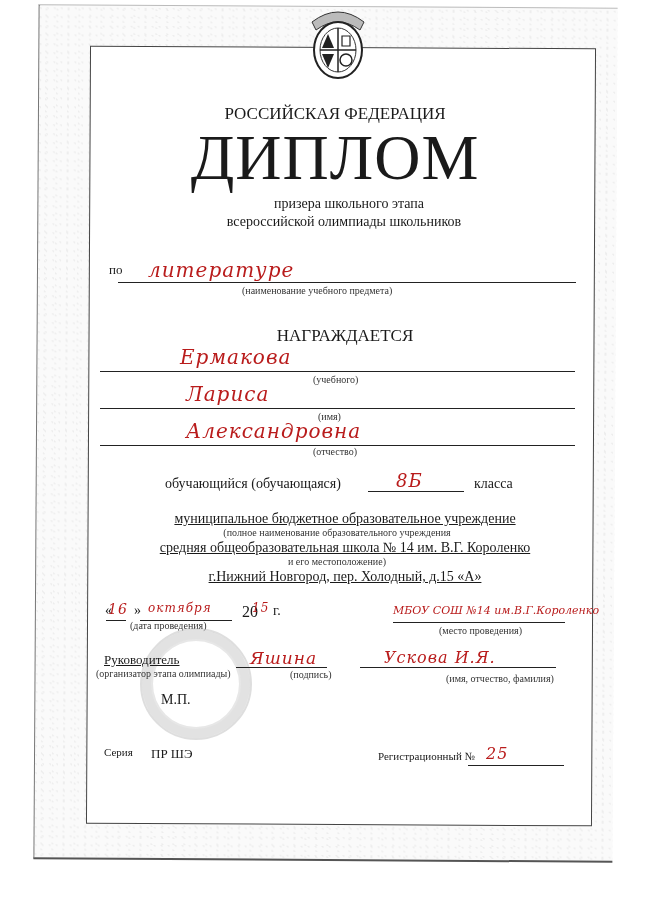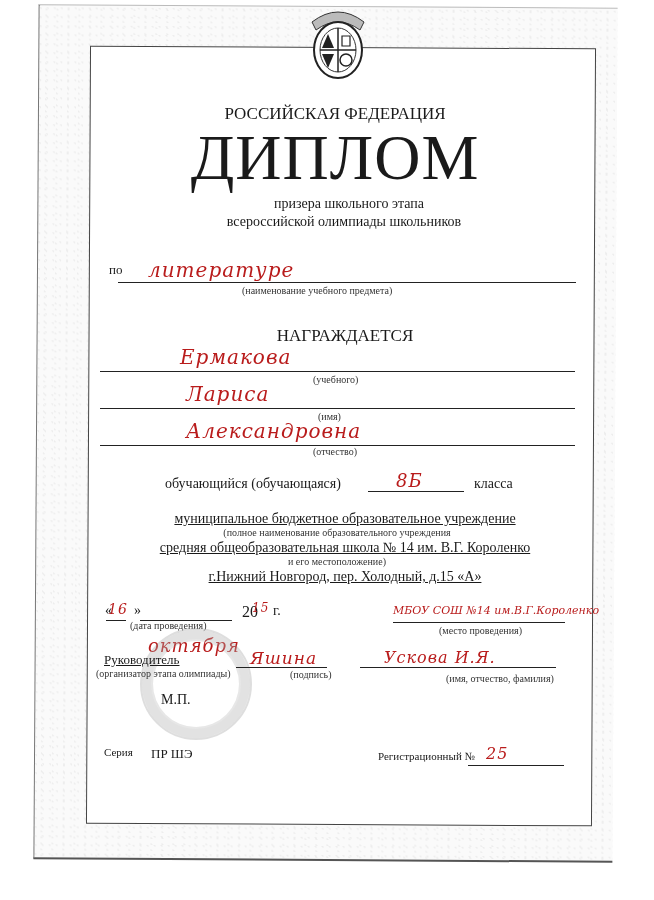--- a/index.html
+++ b/index.html
@@ -92,21 +92,21 @@
 <div class="abs center b u" style="left:0;width:674px;top:511px;font-size:14px;">муниципальное бюджетное образовательное учреждение</div>
 <div class="abs center small" style="left:0;width:674px;top:527px;">(полное наименование образовательного учреждения</div>
 <div class="abs center b u" style="left:0;width:674px;top:540px;font-size:14px;">средняя общеобразовательная школа № 14 им. В.Г. Короленко</div>
 <div class="abs center small" style="left:0;width:674px;top:556px;">и его местоположение)</div>
 <div class="abs center b u" style="left:0;width:674px;top:569px;font-size:14px;">г.Нижний Новгород, пер. Холодный, д.15 «А»</div>
 
 <div class="abs b" style="left:97px;top:603px;font-size:14px;">«</div>
 <div class="abs hw" style="left:108px;top:601px;font-size:14px;">16</div>
 <div class="abs b" style="left:126px;top:603px;font-size:14px;">»</div>
 <div class="line" style="left:106px;width:20px;top:620px;"></div>
-<div class="abs hw" style="left:148px;top:601px;font-size:18px;margin-top:34px;">октября</div>
+<div class="abs hw" style="left:148px;top:601px;font-size:12px;">октября</div>
 <div class="line" style="left:140px;width:92px;top:620px;"></div>
 <div class="abs b" style="left:234px;top:603px;font-size:16px;text-align:center;">20</div>
 <div class="abs hw" style="left:252px;top:601px;font-size:12px;">15</div>
 <div class="abs b" style="left:265px;top:603px;font-size:14px;">г.</div>
 <div class="abs small" style="left:130px;top:620px;">(дата проведения)</div>
 
 <div class="abs hw" style="left:393px;top:604px;font-size:11px;letter-spacing:0;">МБОУ СОШ №14 им.В.Г.Короленко</div>
 <div class="line" style="left:393px;width:172px;top:622px;"></div>
 <div class="abs small" style="left:439px;top:625px;">(место проведения)</div>
 

